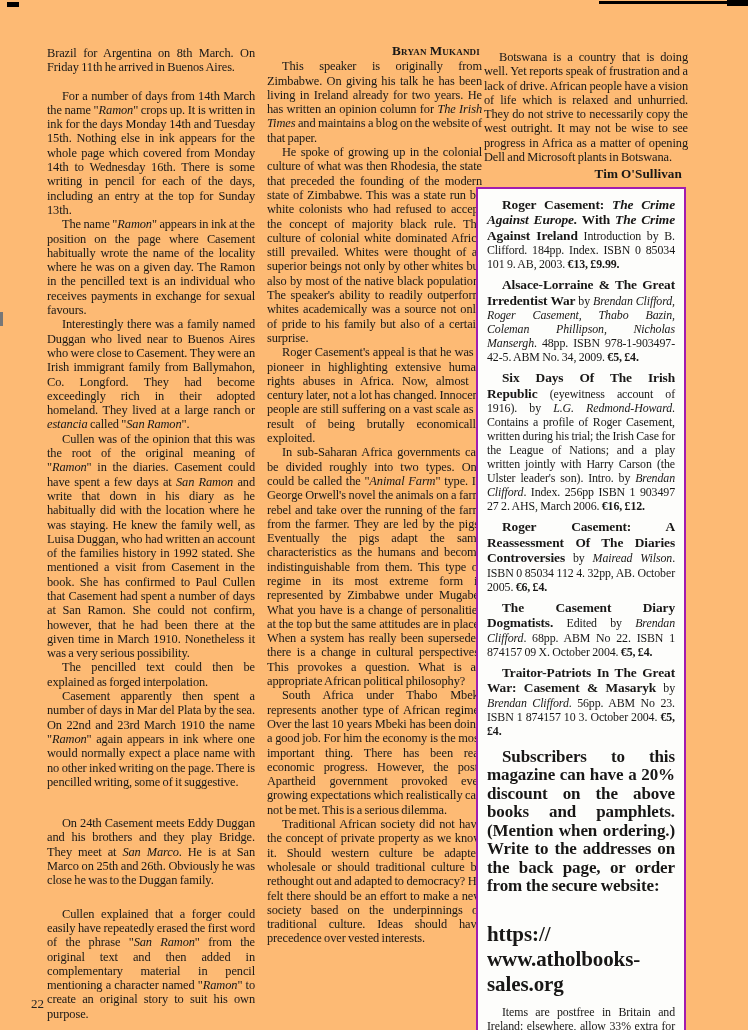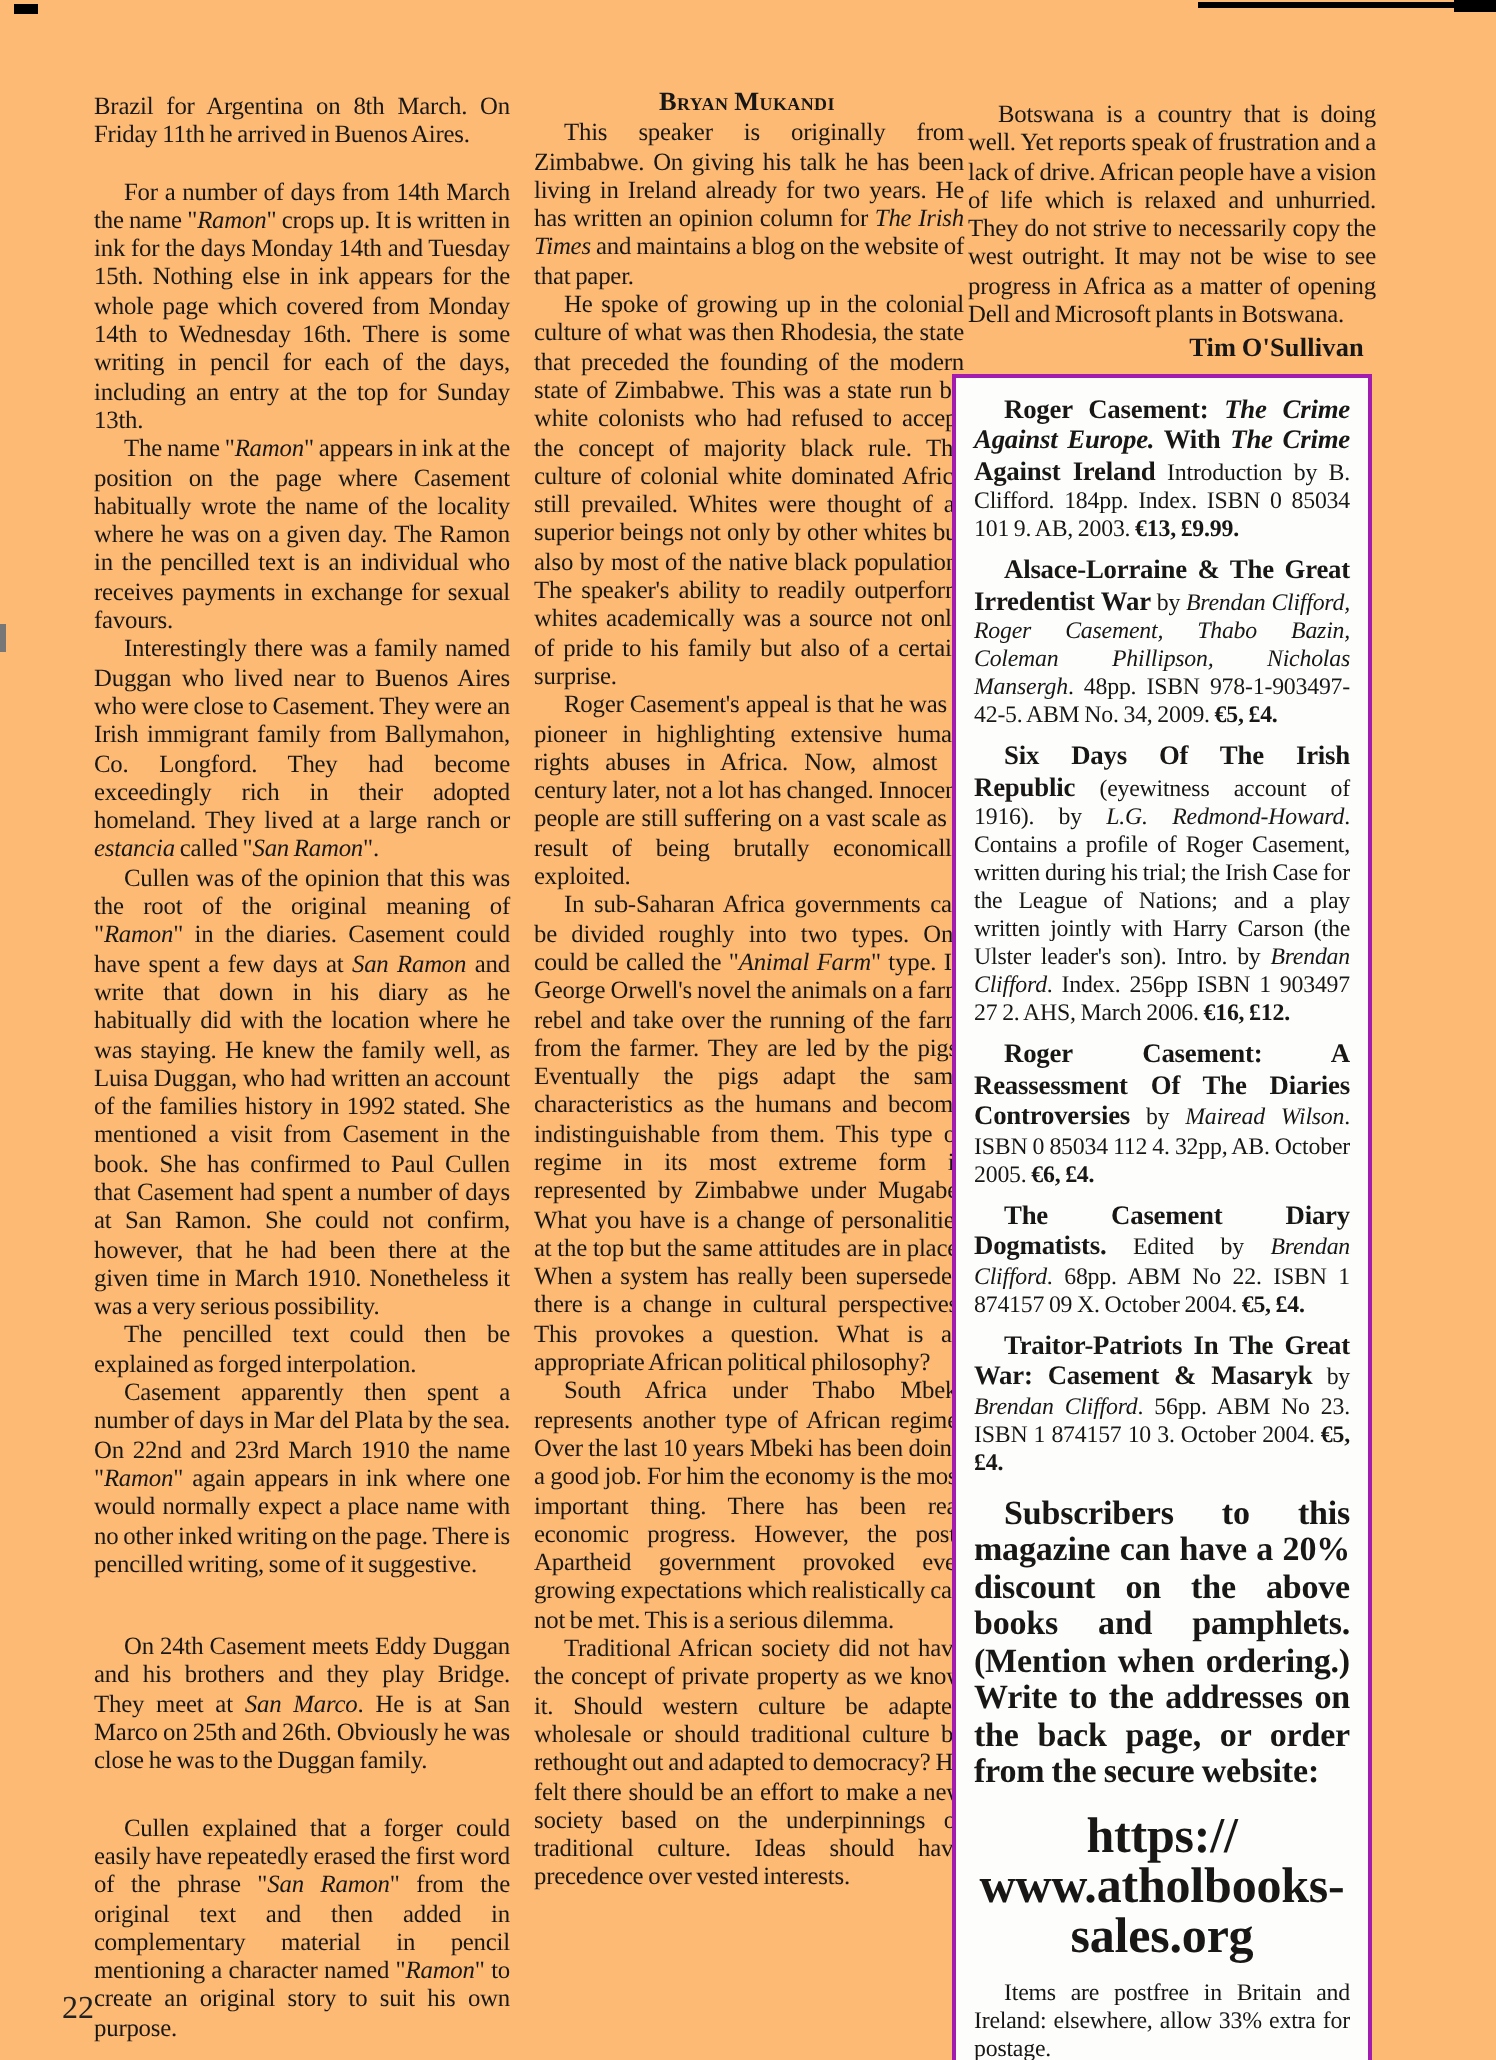--- a/index.html
+++ b/index.html
@@ -20,21 +20,21 @@
   .col p.noindent { text-indent:0; }
   .gap1 { margin-top:14px; }
   .gap2 { margin-top:27px; }
   .gap3 { margin-top:19px; }
 
   .col-left  { left:47px;  top:46px; width:208px; }
   .col-mid   { left:267px; top:44px; width:215px; }
   .col-right { left:476px; top:50px; width:212px; }
 
   .byline {
-    text-align:center; font-weight:bold; font-variant:small-caps;
+    text-align:right; font-weight:bold; font-variant:small-caps;
     font-size:13.2px; letter-spacing:0.2px; padding-right:2px; margin-bottom:1px;
   }
   .botswana { padding-left:8px; }
   .signature {
     text-align:right; font-weight:bold; font-size:13.2px;
     margin:3px 6px 5px 0; letter-spacing:0.1px;
   }
 
   .ads-box {
     position:relative; width:210px; margin-top:4px;
@@ -46,26 +46,26 @@
     background:#000; clip-path:polygon(100% 0,0 100%,100% 100%);
   }
   .ad { text-align:justify; font-size:11.9px; line-height:14px; margin-bottom:6px;
         letter-spacing:-0.1px; word-spacing:-0.5px; }
   .ad-title { font-weight:bold; font-size:13.4px; line-height:15.5px; }
   .subscribers {
     font-weight:bold; font-size:17px; line-height:18.5px;
     text-align:justify; text-indent:14px; margin:10px 0 8px;
     letter-spacing:-0.1px; word-spacing:-0.5px;
   }
-  .website { font-weight:bold; font-size:25px; line-height:25px; text-align:center; margin:10px 0 8px; }
+  .website { font-weight:bold; font-size:21px; line-height:25px; margin:26px 0 8px; }
   .website span { display:block; }
   .postage { font-size:11.9px; line-height:14px; text-align:justify; text-indent:14px;
              letter-spacing:-0.1px; word-spacing:-0.5px; }
 
-  .page-number { position:absolute; left:31px; top:996px; font-size:16px; color:#222; }
+  .page-number { position:absolute; left:31px; top:996px; font-size:13px; color:#222; }
 </style>
 </head>
 <body>
 
 <div class="page">
 
   <div class="art-tl"></div>
   <div class="art-tr"></div>
   <div class="art-tr2"></div>
   <div class="art-edge"></div>

